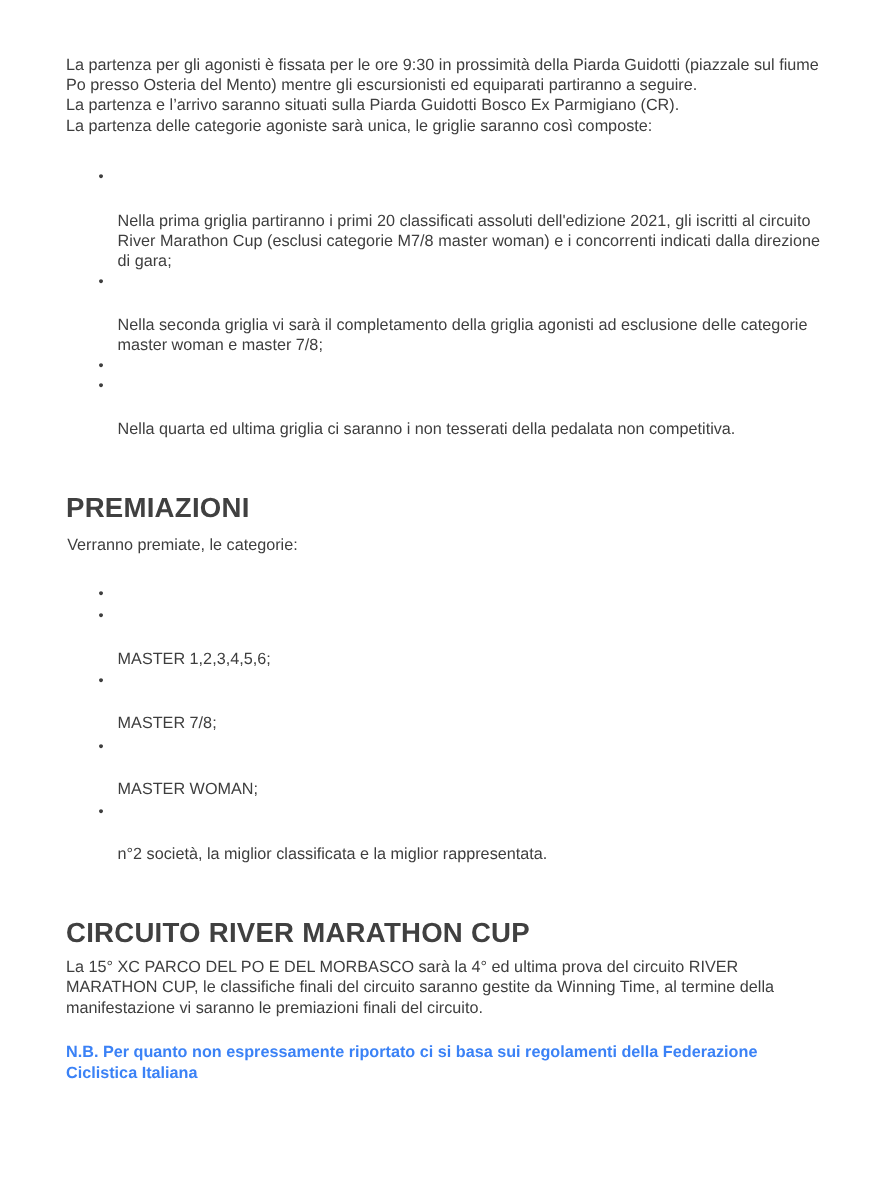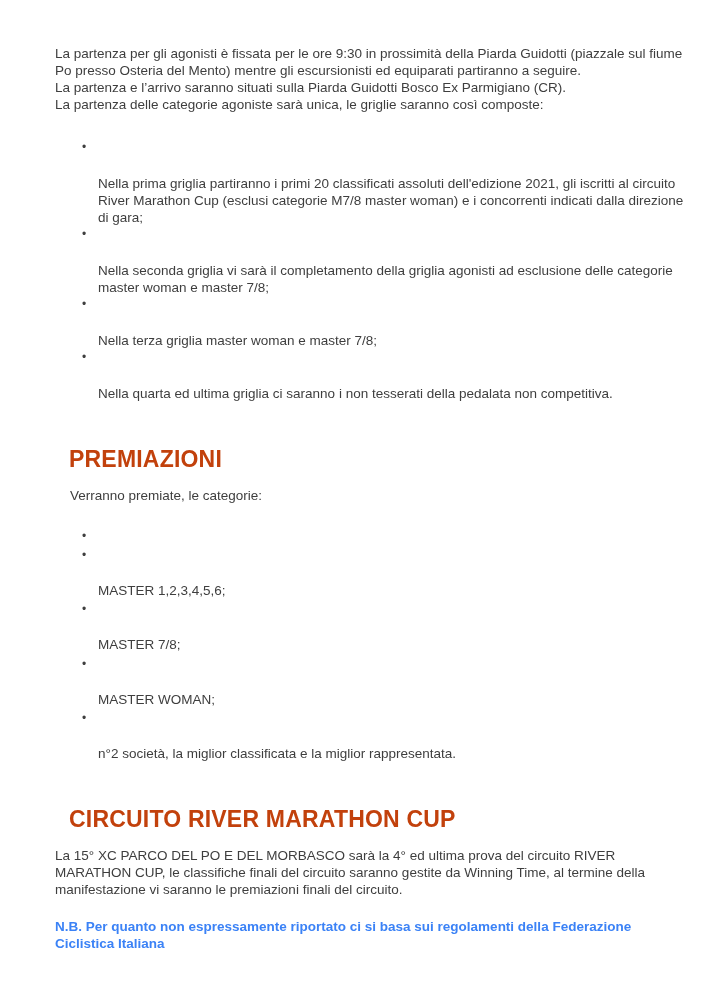--- a/index.html
+++ b/index.html
@@ -53,28 +53,28 @@
     margin-top: 26px;
   }
   ul.categories {
     margin-top: 23px;
     line-height: 18.5px;
   }
   h1.section-heading {
     font-size: 23px;
     line-height: 27px;
     font-weight: bold;
-    color: #c2410c;
-    margin: 14px;
+    color: #404040;
+    margin: 0;
     letter-spacing: 0.2px;
   }
   h1.premiazioni-heading { margin-top: 44px; }
   h1.circuito-heading    { margin-top: 42px; }
   p.lead {
-    margin: 8px 0 0 15px;
+    margin: 8px 0 0 1px;
   }
   p.circuito-para {
     margin: 6px 0 0 0;
     max-width: 632px;
   }
   p.nb-para {
     margin: 20px 0 0 0;
     max-width: 632px;
     font-weight: bold;
     color: #3b82f6;
@@ -97,21 +97,20 @@
           <span class="li-text">Nella prima griglia partiranno i primi 20 classificati assoluti dell'edizione 2021, gli iscritti al circuito River Marathon Cup (esclusi categorie M7/8 master woman) e i concorrenti indicati dalla direzione di gara;</span>
         </li>
 
         <li>
           <span class="marker">•</span>
           <span class="li-text">Nella seconda griglia vi sarà il completamento della griglia agonisti ad esclusione delle categorie master woman e master 7/8;</span>
         </li>
 
         <li>
           <span class="marker">•</span>
-          <span class="li-text">Nella terza griglia master woman e master 7/8;</span>
         </li>
 
         <li>
           <span class="marker">•</span>
           <span class="li-text">Nella quarta ed ultima griglia ci saranno i non tesserati della pedalata non competitiva.</span>
         </li>
       </ul>
   </section>
 
   <section>

